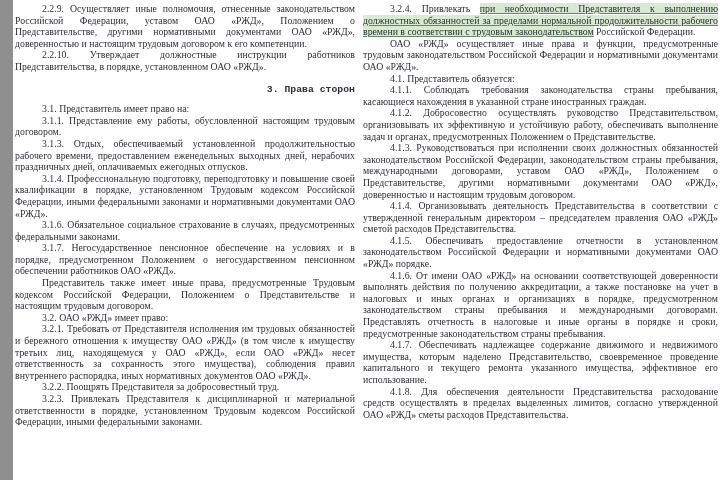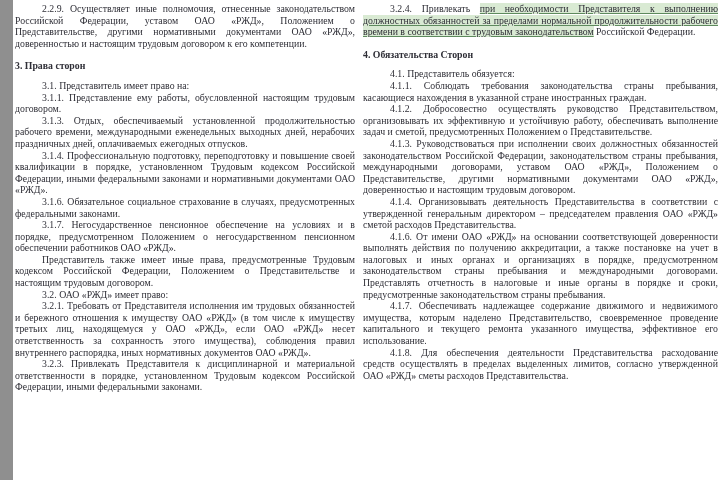--- a/index.html
+++ b/index.html
@@ -23,61 +23,64 @@
     position: absolute; top: 3px;
     color: var(--ink, #2e2e36);
     font-size: 9.8px; line-height: 11.6px;
     text-align: justify;
   }
   .page-left  .textcol { left: 2px;  width: 340px; }
   .page-right .textcol { left: 8px;  width: 355px; }
   .para { margin: 0; text-indent: 27px; }
   .heading {
     margin: 11px 0 8px 0; text-indent: 0;
-    text-align: left; font-weight: bold;
+    text-align: right; font-weight: bold; font-family: Liberation Mono, monospace;
   }
   .hl {
     background: var(--hl-bg, #d9ead3);
     text-decoration: underline;
     text-decoration-color: var(--hl-line, #5e8a5e);
   }
   .ul { }
 </style>
 </head>
 <body style="--desk: #8f8f8f; --page: #ffffff; --ink: #2e2e36; --hl-bg: #d9ead3; --hl-line: #5e8a5e;">
 
 <div class="stage">
 
   <div class="page page-left">
     <div class="textcol">
       <p class="para">2.2.9. Осуществляет иные полномочия, отнесенные законодательством Российской Федерации, уставом ОАО «РЖД», Положением о Представительстве, другими нормативными документами ОАО «РЖД», доверенностью и настоящим трудовым договором к его компетенции.</p>
+      <p class="para">2.2.10. Утверждает должностные инструкции работников Представительства, в порядке, установленном ОАО «РЖД».</p>
       <p class="para heading">3. Права сторон</p>
       <p class="para"><span>3.1. Представитель имеет право </span><span class="ul">на</span><span>:</span></p>
       <p class="para">3.1.1. Представление ему работы, обусловленной настоящим трудовым договором.</p>
-      <p class="para">3.1.3. Отдых, обеспечиваемый установленной продолжительностью рабочего времени, международными еженедельных выходных дней, нерабочих праздничных дней, оплачиваемых ежегодных отпусков.</p>
+      <p class="para">3.1.3. Отдых, обеспечиваемый установленной продолжительностью рабочего времени, предоставлением еженедельных выходных дней, нерабочих праздничных дней, оплачиваемых ежегодных отпусков.</p>
       <p class="para">3.1.4. Профессиональную подготовку, переподготовку и повышение своей квалификации в порядке, установленном Трудовым кодексом Российской Федерации, иными федеральными законами и нормативными документами ОАО «РЖД».</p>
       <p class="para">3.1.6. Обязательное социальное страхование в случаях, предусмотренных федеральными законами.</p>
       <p class="para">3.1.7. Негосударственное пенсионное обеспечение на условиях и в порядке, предусмотренном Положением о негосударственном пенсионном обеспечении работников ОАО «РЖД».</p>
       <p class="para">Представитель также имеет иные права, предусмотренные Трудовым кодексом Российской Федерации, Положением о Представительстве и настоящим трудовым договором.</p>
       <p class="para">3.2. ОАО «РЖД» имеет право:</p>
       <p class="para">3.2.1. Требовать от Представителя исполнения им трудовых обязанностей и бережного отношения к имуществу ОАО «РЖД» (в том числе к имуществу третьих лиц, находящемуся у ОАО «РЖД», если ОАО «РЖД» несет ответственность за сохранность этого имущества), соблюдения правил внутреннего распорядка, иных нормативных документов ОАО «РЖД».</p>
+      <p class="para">3.2.2. Поощрять Представителя за добросовестный труд.</p>
       <p class="para">3.2.3. Привлекать Представителя к дисциплинарной и материальной ответственности в порядке, установленном Трудовым кодексом Российской Федерации, иными федеральными законами.</p>
     </div>
   </div>
 
   <div class="page-divider"></div>
 
   <div class="page page-right">
     <div class="textcol">
       <p class="para"><span>3.2.4. Привлекать </span><span class="hl">при необходимости Представителя к выполнению должностных обязанностей за пределами нормальной продолжительности рабочего времени в соответствии с трудовым законодательством</span><span> Российской Федерации.</span></p>
-      <p class="para heading">4. Обязательства Сторон</p>
+      <p class="para">ОАО «РЖД» осуществляет иные права и функции, предусмотренные трудовым законодательством Российской Федерации и нормативными документами ОАО «РЖД».</p>
       <p class="para">4.1. Представитель обязуется:</p>
       <p class="para">4.1.1. Соблюдать требования законодательства страны пребывания, касающиеся нахождения в указанной стране иностранных граждан.</p>
-      <p class="para">4.1.2. Добросовестно осуществлять руководство Представительством, организовывать их эффективную и устойчивую работу, обеспечивать выполнение задач и сметой, предусмотренных Положением о Представительстве.</p>
+      <p class="para">4.1.2. Добросовестно осуществлять руководство Представительством, организовывать их эффективную и устойчивую работу, обеспечивать выполнение задач и органах, предусмотренных Положением о Представительстве.</p>
       <p class="para">4.1.3. Руководствоваться при исполнении своих должностных обязанностей законодательством Российской Федерации, законодательством страны пребывания, международными договорами, уставом ОАО «РЖД», Положением о Представительстве, другими нормативными документами ОАО «РЖД», доверенностью и настоящим трудовым договором.</p>
       <p class="para">4.1.4. Организовывать деятельность Представительства в соответствии с утвержденной генеральным директором – председателем правления ОАО «РЖД» сметой расходов Представительства.</p>
+      <p class="para">4.1.5. Обеспечивать предоставление отчетности в установленном законодательством Российской Федерации и нормативными документами ОАО «РЖД» порядке.</p>
       <p class="para">4.1.6. От имени ОАО «РЖД» на основании соответствующей доверенности выполнять действия по получению аккредитации, а также постановке на учет в налоговых и иных органах и организациях в порядке, предусмотренном законодательством страны пребывания и международными договорами. Представлять отчетность в налоговые и иные органы в порядке и сроки, предусмотренные законодательством страны пребывания.</p>
       <p class="para">4.1.7. Обеспечивать надлежащее содержание движимого и недвижимого имущества, которым наделено Представительство, своевременное проведение капитального и текущего ремонта указанного имущества, эффективное его использование.</p>
       <p class="para">4.1.8. Для обеспечения деятельности Представительства расходование средств осуществлять в пределах выделенных лимитов, согласно утвержденной ОАО «РЖД» сметы расходов Представительства.</p>
     </div>
   </div>
 
 </div>
 
 </body></html>

